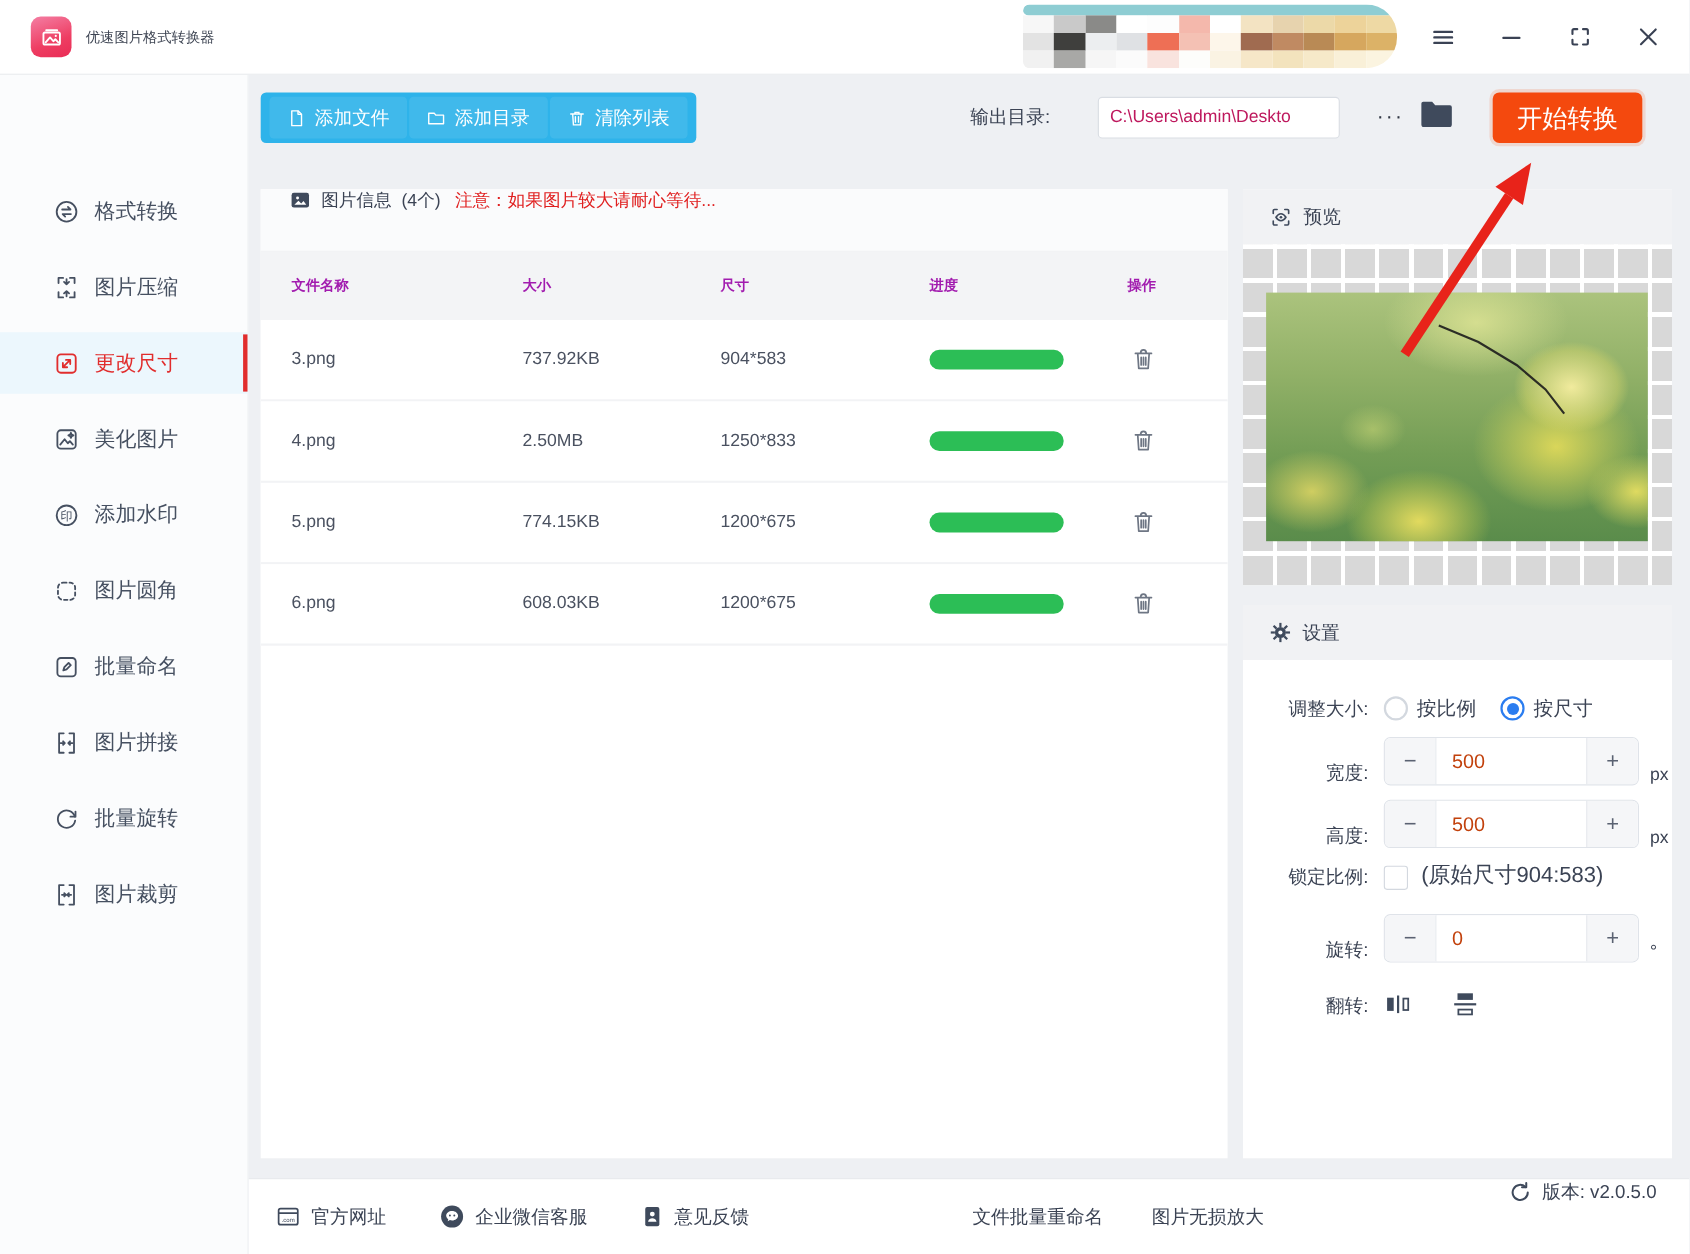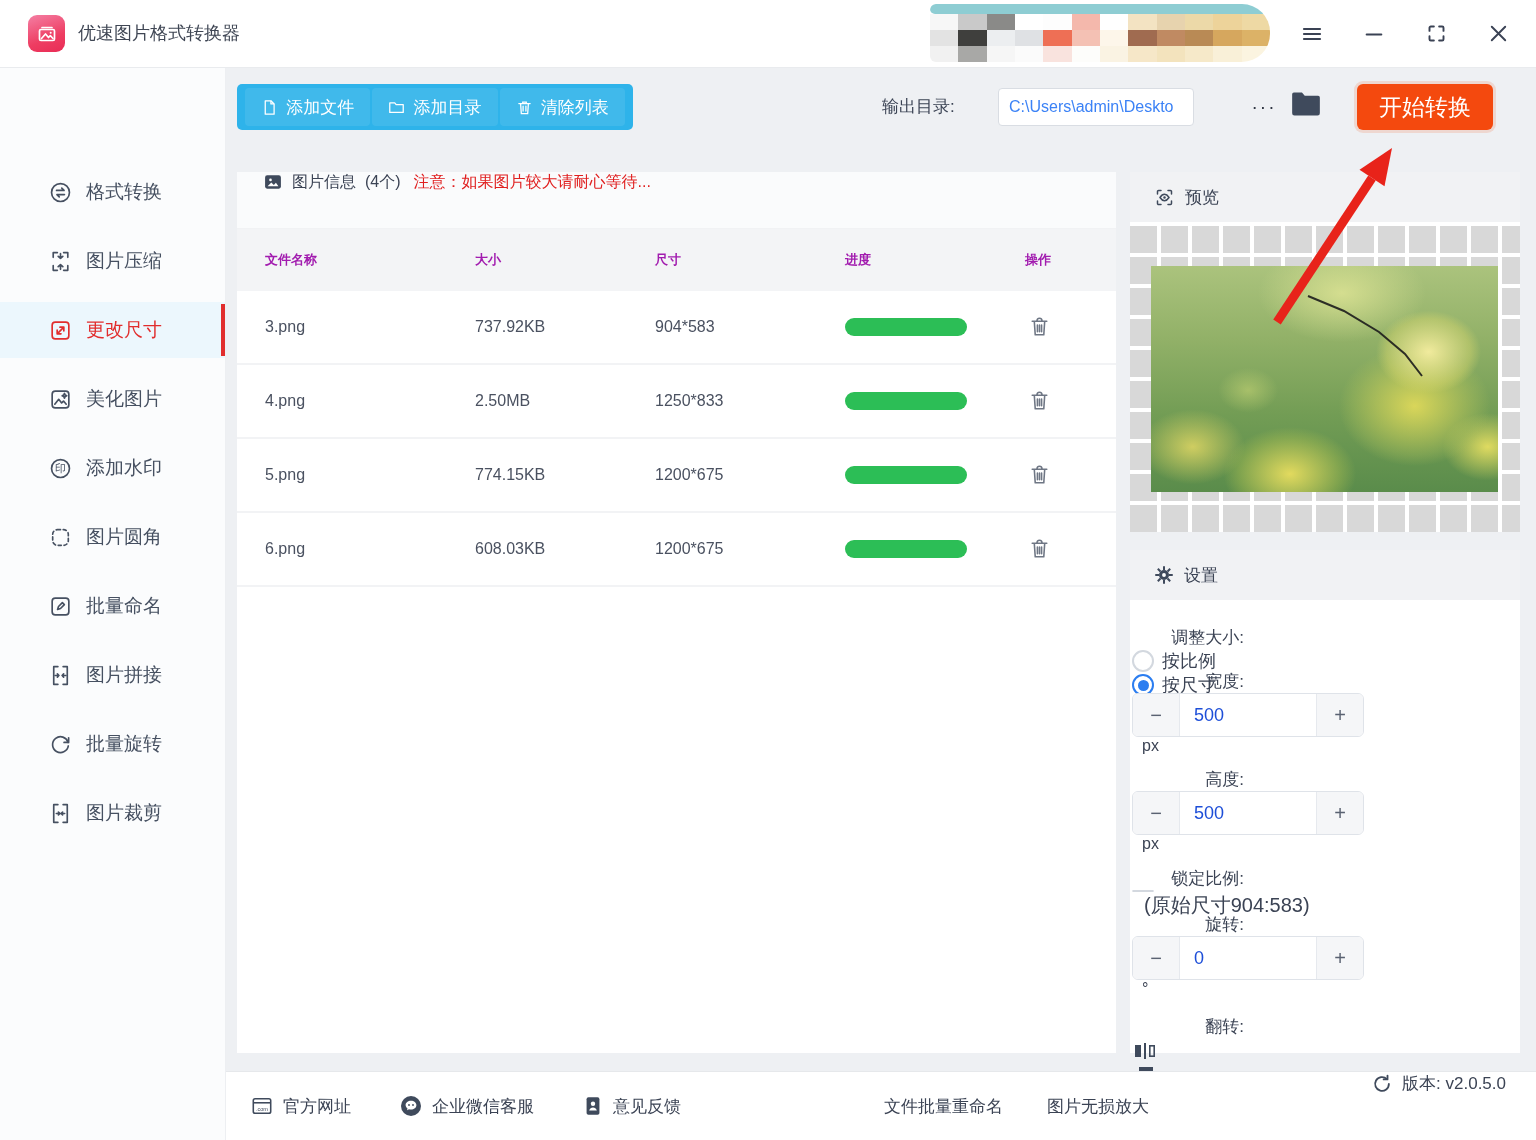--- a/index.html
+++ b/index.html
@@ -7,21 +7,21 @@
        font-family:"Liberation Sans","DejaVu Sans",sans-serif;background:#eef0f3;
        -webkit-font-smoothing:antialiased;}
   svg{display:block}
 
   
   .titlebar{position:absolute;top:0;left:0;width:100%;height:67px;background:#fff;
             border-bottom:1px solid #e9ebee;z-index:6;}
   .app-icon{position:absolute;left:28px;top:15px;width:37px;height:37px;border-radius:9px;
             background:linear-gradient(160deg,#f47fa4 0%,#ee3d62 62%,#e92c55 100%);
             display:flex;align-items:center;justify-content:center;}
-  .app-title{position:absolute;left:78px;top:0;line-height:67px;font-size:18px;color:#3f4654;}
+  .app-title{position:absolute;left:78px;top:0;line-height:67px;font-size:13px;color:#3f4654;}
   .win-controls{position:absolute;right:26px;top:0;height:67px;display:flex;align-items:center;gap:38px;}
   .win-btn{width:24px;height:24px;display:flex;align-items:center;justify-content:center;color:#3a4254;cursor:pointer;}
 
   
   .mosaic{position:absolute;left:930px;top:4px;width:340px;height:58px;
           border-radius:6px 28px 28px 6px;overflow:hidden;}
   .mosaic-band{height:10px;background:#8ecdd3;border-radius:6px 10px 2px 6px;}
   .mosaic-grid{display:grid;grid-template-columns:repeat(12,1fr);grid-auto-rows:16px;}
 
   
@@ -37,22 +37,22 @@
   
   .main{position:absolute;left:225px;top:67px;right:0;bottom:0;background:#eef0f3;}
 
   .btn-group{position:absolute;left:12px;top:17px;width:396px;height:46px;background:var(--blue);
              border-radius:5px;display:flex;align-items:center;padding:0 8px;gap:2px;box-sizing:border-box;}
   .tb-btn{flex:1;display:flex;align-items:center;justify-content:center;gap:8px;color:#fff;
           font-size:17px;height:38px;border-radius:4px;background:rgba(255,255,255,.09);cursor:pointer;}
   .tb-btn svg{width:17px;height:17px;}
 
   .out-label{position:absolute;left:657px;top:17px;height:46px;line-height:46px;font-size:17px;color:#3b4354;}
-  .out-input{position:absolute;left:773px;top:21px;width:196px;height:38px;border:1px solid #d9dde3;
-             border-radius:4px;background:#fff;font-size:16px;color:#3b82f6;padding:0 10px;box-sizing:border-box;}
+  .out-input{position:absolute;left:773px;top:21px;width:220px;height:38px;border:1px solid #d9dde3;
+             border-radius:4px;background:#fff;font-size:16px;color:#be185d;padding:0 10px;box-sizing:border-box;}
   .more-btn{position:absolute;left:1022px;top:21px;width:34px;height:38px;display:flex;align-items:center;
             justify-content:center;font-size:19px;letter-spacing:2px;color:#2f3542;cursor:pointer;}
   .folder-btn{position:absolute;left:1066px;top:24px;cursor:pointer;}
   .start-btn{position:absolute;left:1132px;top:17px;width:136px;height:46px;background:var(--orange);
              color:#fff;font-size:23px;border:none;border-radius:6px;display:flex;align-items:center;
              justify-content:center;cursor:pointer;box-shadow:0 0 0 3px rgba(244,73,14,.15);}
 
   
   .file-panel{position:absolute;left:12px;top:105px;width:879px;height:881px;background:#fff;}
   .info-bar{height:56px;background:#fafbfc;border-bottom:1px solid #f1f2f4;display:flex;
@@ -78,28 +78,28 @@
       radial-gradient(ellipse 70px 55px at 80% 38%,rgba(246,238,160,.95),rgba(213,214,110,.45) 60%,transparent 75%),
       radial-gradient(ellipse 95px 75px at 76% 62%,rgba(228,220,90,.9),rgba(170,190,90,.35) 65%,transparent 80%),
       radial-gradient(ellipse 85px 60px at 40% 92%,rgba(233,222,95,.95),rgba(170,190,80,.4) 60%,transparent 78%),
       radial-gradient(ellipse 70px 50px at 12% 80%,rgba(225,215,100,.85),transparent 75%),
       radial-gradient(ellipse 60px 45px at 97% 80%,rgba(236,226,98,.9),transparent 75%),
       radial-gradient(ellipse 120px 70px at 55% 12%,rgba(225,230,150,.8),transparent 70%),
       radial-gradient(ellipse 40px 30px at 28% 55%,rgba(210,220,120,.5),transparent 75%),
       linear-gradient(180deg,#abc37d 0%,#92b168 32%,#739d55 65%,#5a8c4b 100%);}
   .settings-card{position:absolute;left:905px;top:483px;width:390px;height:503px;background:#fff;}
   .set-body{padding:26px 0 0 2px;}
-  .set-row{display:flex;align-items:flex-start;margin-bottom:14px;flex-direction:column;}
+  .set-row{display:flex;align-items:flex-end;margin-bottom:14px;}
   .set-label{width:112px;text-align:right;font-size:17px;color:#3b4354;margin-right:14px;flex:none;}
   .stepper{display:flex;border:1px solid #dfe3e9;border-radius:6px;overflow:hidden;height:44px;box-sizing:border-box;background:#fff;}
   .step-btn{width:46px;background:#f5f6f8;display:flex;align-items:center;justify-content:center;
             font-size:20px;color:#5a6272;cursor:pointer;}
   .step-minus{border-right:1px solid #e6e9ee;}
   .step-plus{border-left:1px solid #e6e9ee;}
-  .step-val{width:120px;border:none;outline:none;font-size:18px;color:#1d4ed8;padding-left:14px;font-family:inherit;}
+  .step-val{width:120px;border:none;outline:none;font-size:18px;color:#c2410c;padding-left:14px;font-family:inherit;}
   .unit{margin-left:10px;font-size:16px;color:#3b4354;}
   .radio-opt{display:flex;align-items:center;margin-right:22px;font-size:18px;color:#3b4354;cursor:pointer;}
   .radio{width:22px;height:22px;border-radius:50%;border:2px solid #d3d8df;box-sizing:border-box;
          margin-right:8px;display:flex;align-items:center;justify-content:center;background:#fff;}
   .radio.checked{border-color:#2b7df0;}
   .radio.checked i{width:11px;height:11px;border-radius:50%;background:#2b7df0;}
   .checkbox{width:22px;height:22px;border:1px solid #d3d8df;border-radius:3px;background:#fff;cursor:pointer;box-sizing:border-box;}
   .lock-hint{margin-left:12px;font-size:20px;color:#3b4354;}
   .flip-btn{margin-right:34px;cursor:pointer;}
 

